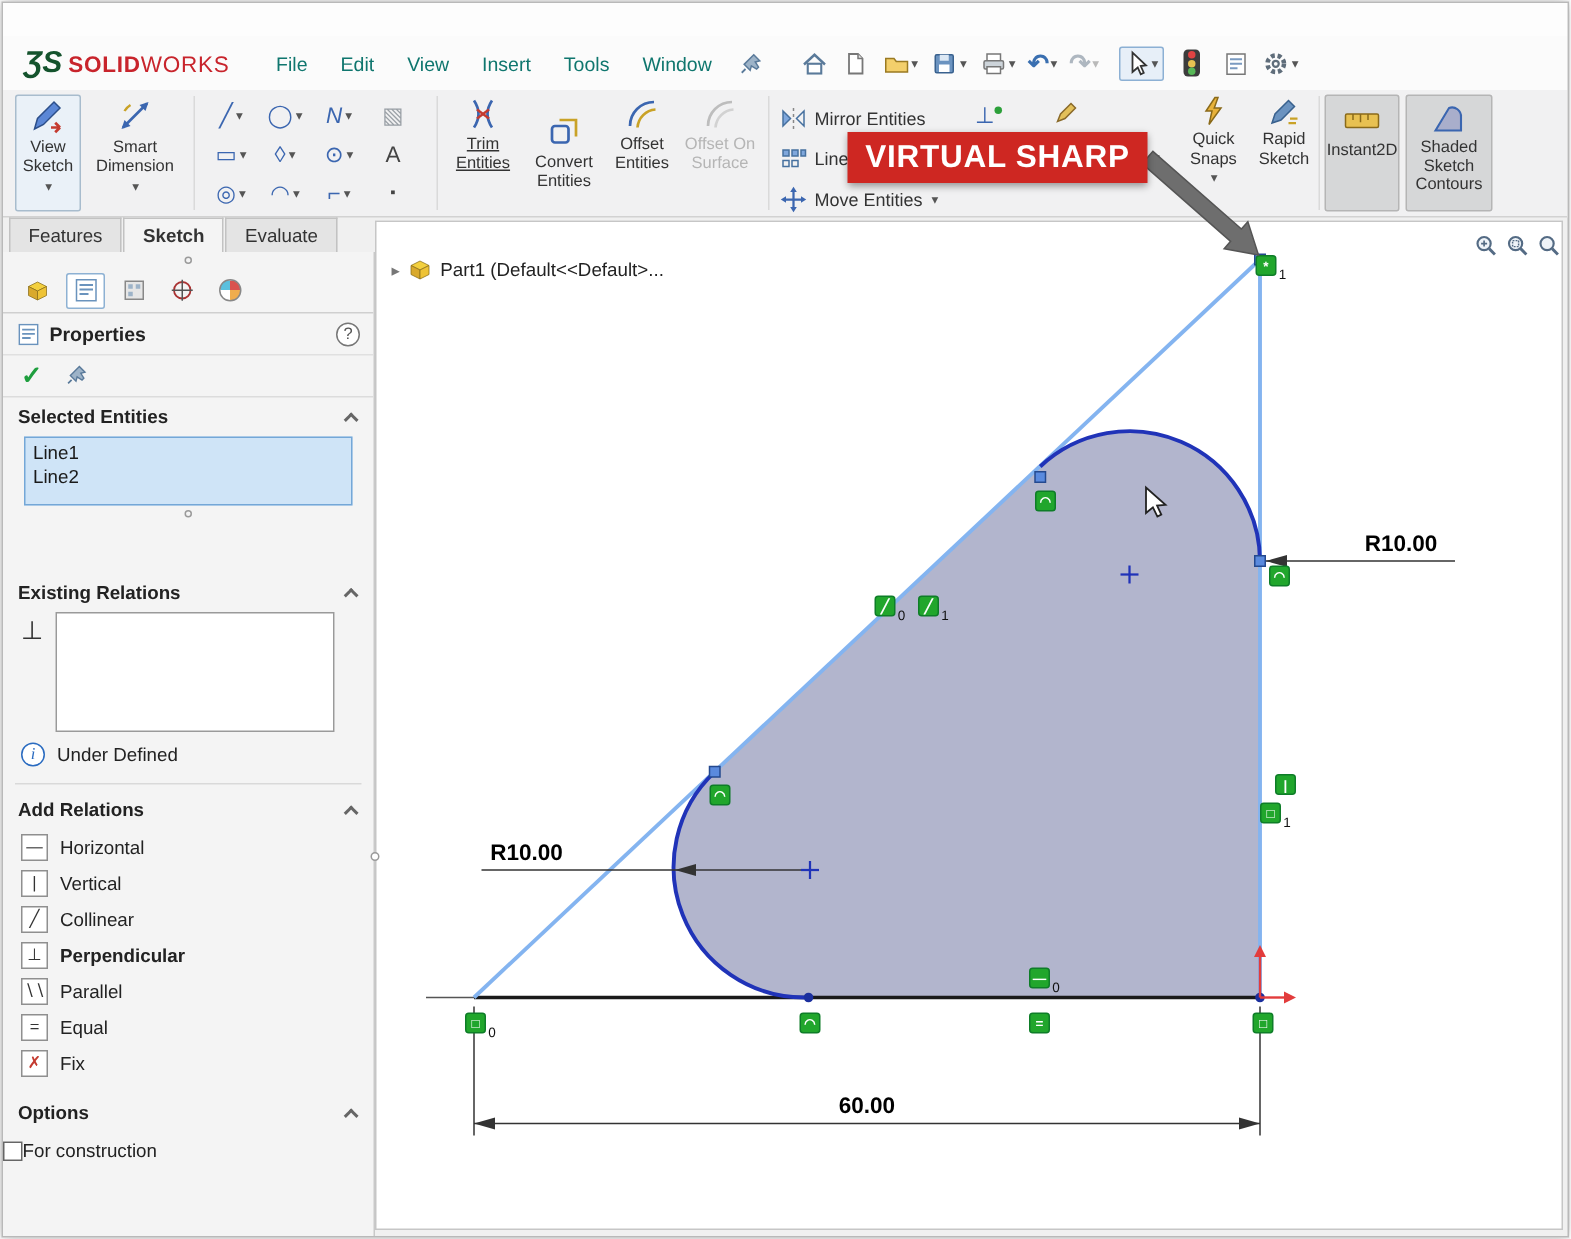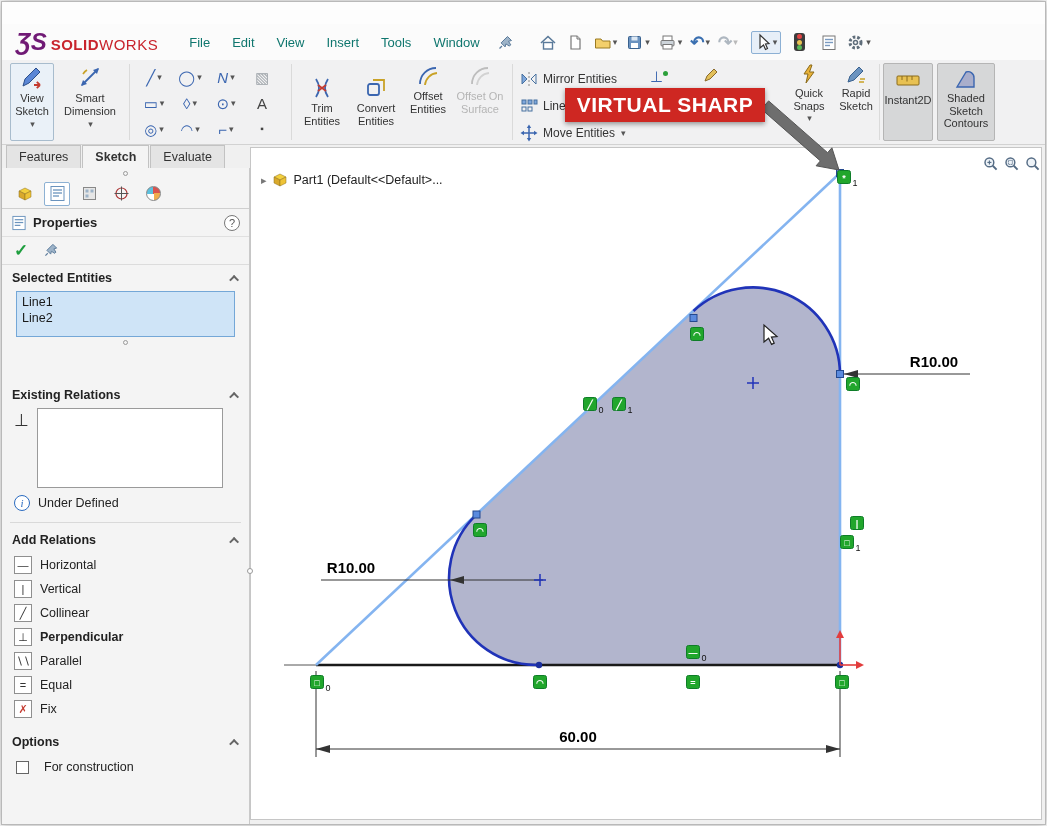--- a/index.html
+++ b/index.html
@@ -3,21 +3,21 @@
 <meta charset="utf-8">
 <style>
   * { margin:0; padding:0; box-sizing:border-box; }
   html,body { width:1047px; height:826px; background:#fff; font-family:"Liberation Sans", sans-serif; overflow:hidden; }
   .window { position:relative; width:1045px; height:824px; margin:1px; background:#f0f0f0; border:1px solid #b9b9b9; box-shadow:0 0 9px rgba(0,0,0,.35); overflow:hidden; }
 
   
   .titlebar { position:absolute; left:0; top:0; width:100%; height:22px; background:#fdfdfd; }
   .menubar { position:absolute; left:0; top:22px; width:100%; height:36px; background:#fbfbfb; display:flex; align-items:center; }
   .logo { display:flex; align-items:baseline; margin-left:14px; cursor:default; }
-  .logo-mark { font-style:italic; font-weight:bold; font-size:24px; color:#701a75; margin-right:4px; }
+  .logo-mark { font-style:italic; font-weight:bold; font-size:20px; color:#14532d; margin-right:4px; }
   .logo-solid { font-weight:bold; font-size:15px; color:#c8242c; letter-spacing:.5px; }
   .logo-works { font-weight:normal; font-size:15px; color:#c8242c; letter-spacing:.5px; }
   .menus { display:flex; gap:4px; margin-left:22px; }
   .menu-item { font-size:13px; color:#0f766e; padding:4px 9px; border-radius:2px; }
   .qt { display:flex; align-items:center; gap:2px; margin-left:14px; }
   .qt-btn { display:flex; align-items:center; padding:2px 3px; border-radius:2px; }
   .caret { font-size:9px; color:#555; margin-left:1px; }
   .caret.dis { color:#b9b9b9; }
   .undo-glyph { font-size:17px; color:#3a6fb0; font-weight:bold; line-height:1; }
   .redo-glyph { font-size:17px; color:#aeb7c0; font-weight:bold; line-height:1; }
@@ -68,21 +68,21 @@
   .sel-box { margin:0 14px; height:46px; background:#cfe4f7; border:1px solid #74a7d7; padding:2px 5px; line-height:16px; color:#1a1a1a; }
   .spacer34 { height:34px; }
   .rel-wrap { display:flex; padding-left:12px; gap:8px; align-items:flex-start; }
   .perp-glyph { font-size:17px; color:#333; line-height:1; margin-top:4px; }
   .rel-box { width:186px; height:80px; background:#fff; border:1px solid #9a9a9a; }
   .status-row { height:30px; display:flex; align-items:center; gap:8px; padding-left:12px; }
   .info-circle { width:16px; height:16px; border:1.5px solid #2a6bc0; border-radius:50%; color:#2a6bc0; font-size:11px; font-style:italic; font-family:"Liberation Serif", serif; display:flex; align-items:center; justify-content:center; background:#fff; }
   .divider { height:1px; background:#d9d9d9; margin:4px 8px; }
   .rel-row { height:24px; display:flex; align-items:center; gap:8px; padding-left:12px; }
   .rel-ico { width:18px; height:18px; background:#fff; border:1px solid #8f8f8f; display:flex; align-items:center; justify-content:center; font-size:11px; color:#333; line-height:1; }
-  .chk-row { height:24px; display:flex; align-items:center; gap:15px; padding-left:14px; }
+  .chk-row { height:24px; display:flex; align-items:center; gap:0; }
   .chkbox { width:13px; height:13px; background:#fff; border:1px solid #666; }
 
   
   .graphics { position:absolute; left:248px; top:145px; width:792px; height:673px; background:#fff; border:1px solid #c6c6c6; overflow:hidden; }
   .flyout { position:absolute; left:10px; top:24px; display:flex; align-items:center; gap:5px; font-size:12.5px; color:#222; z-index:4; }
   .fly-arrow { color:#777; font-size:11px; }
   .zoombar { position:absolute; right:0; top:6px; width:58px; display:flex; gap:5px; overflow:hidden; z-index:4; }
   .sketch-svg { position:absolute; left:0; top:0; }
   text.dim { font-family:"Liberation Sans", sans-serif; font-weight:bold; font-size:15px; fill:#000; }
   .splitter-dot { position:absolute; left:245px; top:566px; width:6px; height:6px; border:1px solid #9a9a9a; border-radius:50%; background:#fff; z-index:6; }
@@ -251,21 +251,21 @@
       <div class="tcell">
           <span class="tglyph">⌐</span>
           <span class="caret">▾</span>
         </div>
       <div class="tcell dark">
           <span class="tglyph" style="font-size:10px;">▪</span>
         </div>
     </div>
     <div class="rsep" style="left:289px;"></div>
 
-    <div class="rbtn" style="left:296px; top:16px; width:48px;">
+    <div class="rbtn" style="left:296px; top:4px; width:48px;text-decoration:underline;">
       <svg width="24" height="24" viewBox="0 0 24 24">
           <path d="M6 3 C10 9 10 15 6 21" stroke="#3b66b0" stroke-width="1.8" fill="none"></path>
           <path d="M18 3 C14 9 14 15 18 21" stroke="#3b66b0" stroke-width="1.8" fill="none"></path>
           <line x1="8" y1="9" x2="16" y2="15" stroke="#c43b30" stroke-width="1.6"></line>
           <line x1="16" y1="9" x2="8" y2="15" stroke="#c43b30" stroke-width="1.6"></line>
         </svg>
       <span class="lbl">Trim Entities</span>
     </div>
     <div class="rbtn" style="left:348px; top:16px; width:52px;">
       <svg width="24" height="24" viewBox="0 0 24 24">

